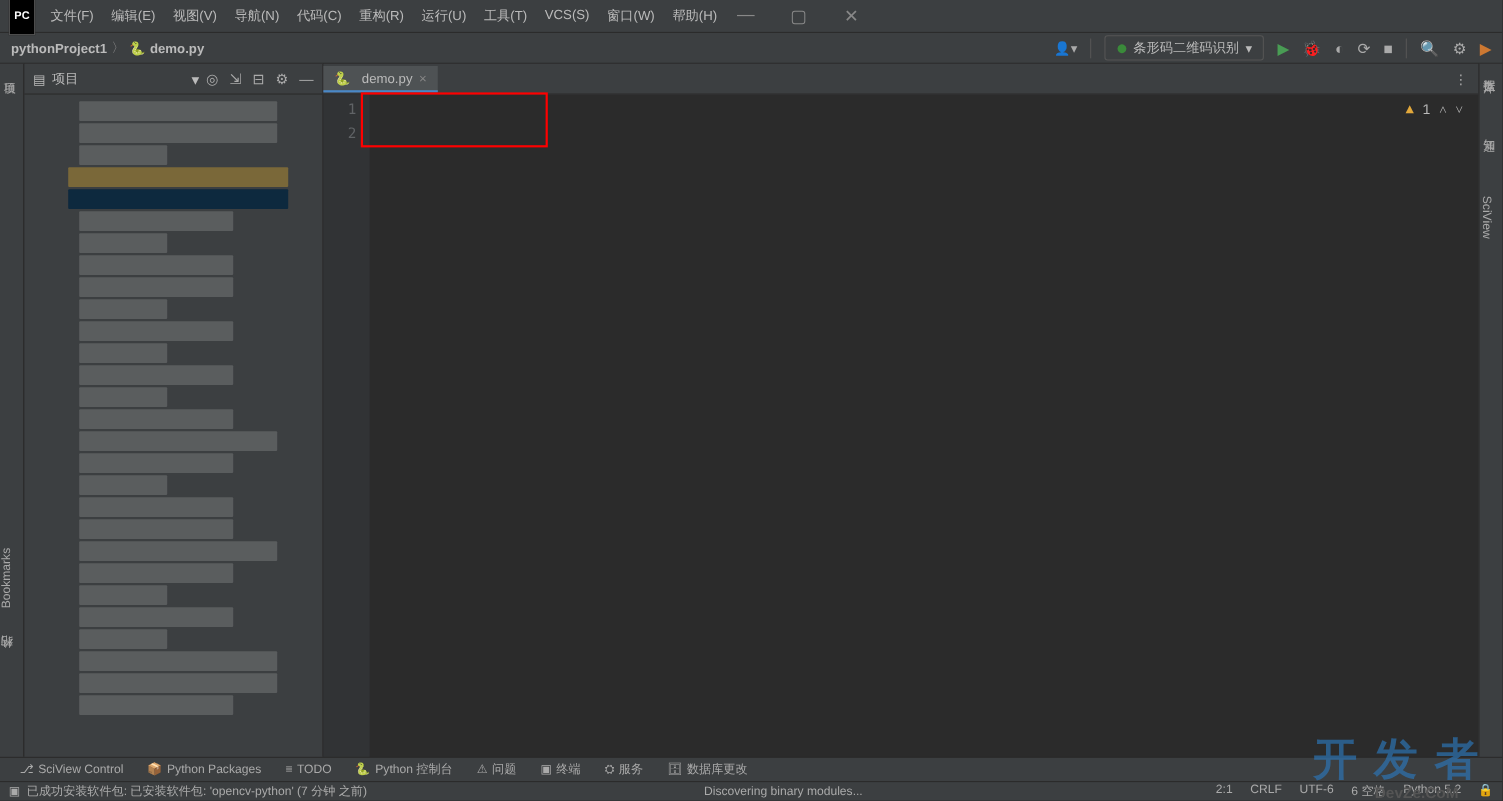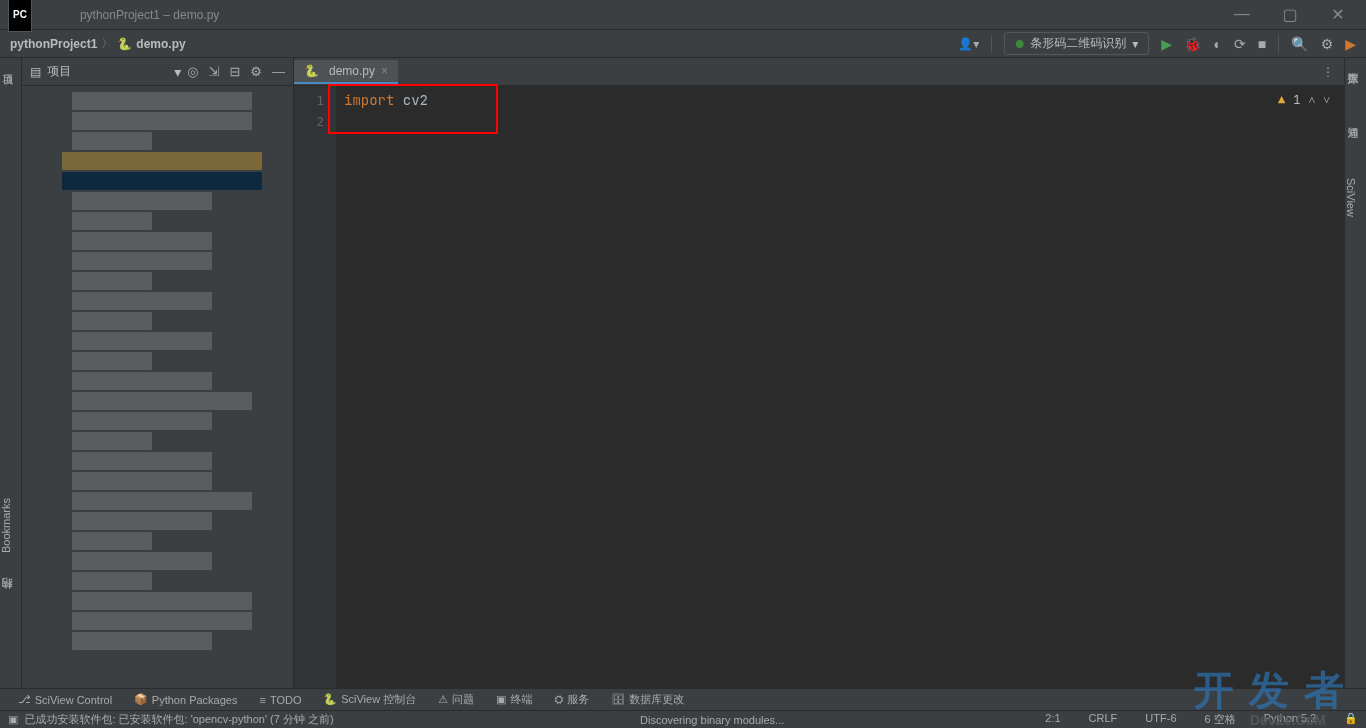--- a/index.html
+++ b/index.html
@@ -66,30 +66,42 @@
 .ident { color: #a9b7c6; }
 .red-box { position:absolute; top:-2px; left:-8px; width:170px; height:50px; border: 2px solid #ff0000;}
 .editor-status { position:absolute; top:6px; right:14px; display:flex; gap:8px; align-items:center; font-size:12px;}
 .warn-tri { color:#e2a83b;}
 
 .bottom-tabs { height: 22px; background: #3c3f41; display:flex; align-items:center; gap:2px; padding:0 8px; font-size:11px; border-top:1px solid #2b2b2b;}
 .btab { padding: 2px 10px; color:#aaa; cursor:pointer; display:flex; align-items:center; gap:4px;}
 
 .status-bar { height: 18px; background: #3c3f41; display:flex; align-items:center; padding:0 8px; font-size:11px; border-top:1px solid #2b2b2b; color:#aaa;}
 .status-left { display:flex; align-items:center; gap:6px;}
-.status-right { margin-left:auto; display:flex; gap:28px;text-align:right;}
+.status-right { margin-left:auto; display:flex; gap:16px;text-align:right;}
 .watermark { position:fixed; bottom:10px; right:20px; font-size:40px; font-weight:bold; color:#2d74b3; opacity:0.7; font-family: Arial; letter-spacing:2px; pointer-events:none;}
 .watermark-sub { position:fixed; bottom:0px; right:40px; font-size:14px; color:#555; pointer-events:none;font-weight:bold;}
 </style>
 </head>
 <body>
 
 <div class="title-bar">
   <span class="pc-badge">PC</span>
-  <div class="title-center">pythonProject1 – demo.py</div>
+  <div class="menu">
+    <span class="menu-item">文件(F)</span>
+    <span class="menu-item">编辑(E)</span>
+    <span class="menu-item">视图(V)</span>
+    <span class="menu-item">导航(N)</span>
+    <span class="menu-item">代码(C)</span>
+    <span class="menu-item">重构(R)</span>
+    <span class="menu-item">运行(U)</span>
+    <span class="menu-item">工具(T)</span>
+    <span class="menu-item">VCS(S)</span>
+    <span class="menu-item">窗口(W)</span>
+    <span class="menu-item">帮助(H)</span>
+  </div>
   <div class="win-controls">
     <span>—</span>
     <span>▢</span>
     <span>✕</span>
   </div>
 </div>
 
 <div class="nav-bar">
   <span class="crumb">pythonProject1</span>
   <span class="crumb-sep">〉</span>
@@ -175,21 +187,20 @@
       </div>
       <span class="tab-more">⋮</span>
     </div>
     <div class="editor-body">
       <div class="gutter">
         <div>1</div>
         <div>2</div>
       </div>
       <div class="code">
         <div class="red-box"></div>
-        <div class="code-line"><span class="kw">import</span><span class="ident"> cv2</span></div>
         <div class="code-line"></div>
         <div class="editor-status">
           <span class="warn-tri">▲</span>
           <span>1</span>
           <span>˄</span>
           <span>˅</span>
         </div>
       </div>
     </div>
   </div>
@@ -209,21 +220,21 @@
   <div class="btab">
       <span>📦</span>
       <span>Python Packages</span>
     </div>
   <div class="btab">
       <span>≡</span>
       <span>TODO</span>
     </div>
   <div class="btab">
       <span>🐍</span>
-      <span>SciView 控制台</span>
+      <span>Python 控制台</span>
     </div>
   <div class="btab">
       <span>⚠</span>
       <span>问题</span>
     </div>
   <div class="btab">
       <span>▣</span>
       <span>终端</span>
     </div>
   <div class="btab">

